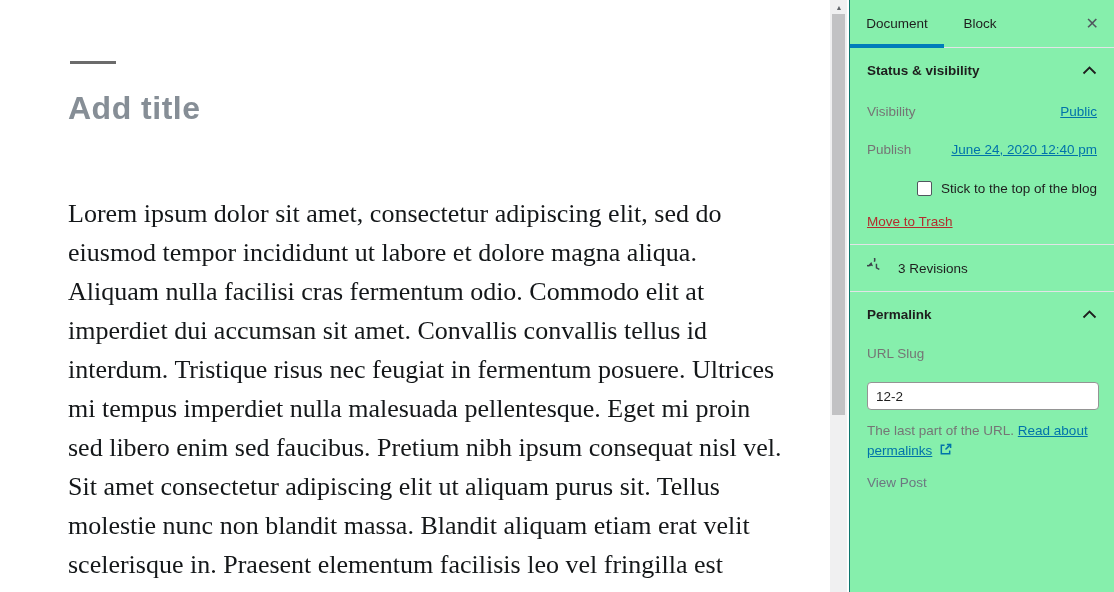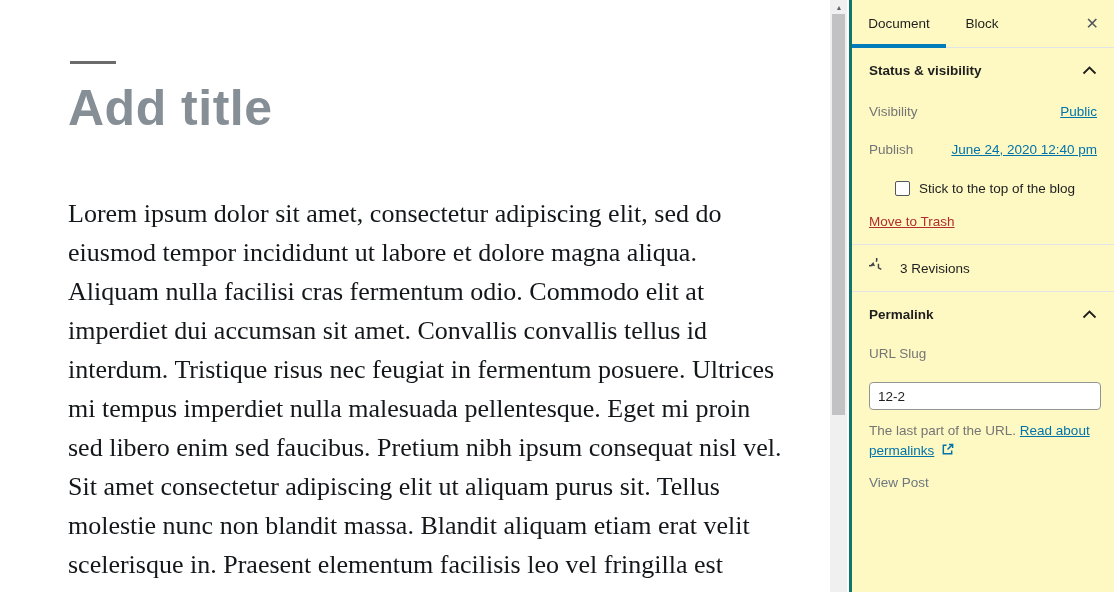--- a/index.html
+++ b/index.html
@@ -3,56 +3,56 @@
 <meta charset="utf-8">
 <style>
   * { margin:0; padding:0; box-sizing:border-box; }
   html,body { width:1114px; height:592px; overflow:hidden; background:#fff;
               font-family:"Liberation Sans", sans-serif; }
   .screen { position:relative; width:1114px; height:592px; background:#fff; }
 
   
   .editor { position:absolute; left:0; top:0; width:830px; height:592px; background:#fff; }
   .accent-line { position:absolute; left:70px; top:61px; width:46px; height:3px; background:#6b6b6b; }
-  .post-title { position:absolute; left:68px; top:83px; font-size:50px; line-height:50px;
+  .post-title { position:absolute; left:68px; top:83px; font-size:32px; line-height:50px;
                 font-weight:700; color:#868e96; letter-spacing:.5px; cursor:text; }
   .post-body { position:absolute; left:68px; top:194px; width:730px;
                font-family:"Liberation Serif", serif; font-size:26px; line-height:39px;
                color:#141719; white-space:pre-line; cursor:text; }
 
   
   .scrollbar { position:absolute; left:830px; top:0; width:17px; height:592px; background:#f0f0f1; }
   .scroll-up { position:absolute; left:5px; top:4px; width:8px; text-align:center;
                font-size:7px; line-height:7px; color:#5f6368; }
   .scroll-thumb { position:absolute; left:2px; top:14px; width:13px; height:401px; background:#c2c2c4; }
 
   
-  .sidebar { position:absolute; left:849px; top:0; width:265px; height:592px; background:#fef9c3;
-             border-left:3px solid #0f766e; font-size:13.5px; color:#1e1e1e; }
+  .sidebar { position:absolute; left:849px; top:0; width:265px; height:592px; background:#86efac;
+             border-left:1px solid #0f766e; font-size:13.5px; color:#1e1e1e; }
 
   .tabs { display:flex; height:48px; border-bottom:1px solid #e2e4e7; align-items:stretch; }
   .tab { position:relative; border:none; background:none; font:inherit; color:#1e1e1e;
          cursor:pointer; display:flex; align-items:center; justify-content:center; }
   .tab.doc { width:94px; }
   .tab.blk { width:72px; }
   .tab.active::after { content:""; position:absolute; left:0; right:0; bottom:-1px;
                        height:4px; background:#007cba; }
   .close-btn { margin-left:auto; margin-right:9px; align-self:center; border:none; background:none;
                font-size:16px; line-height:16px; color:#50575e; cursor:pointer; padding:6px; }
 
   .panel { padding:13px 17px 12px 17px; border-bottom:1px solid #e2e4e7; }
   .panel-header { display:flex; justify-content:space-between; align-items:center;
                   height:19px; cursor:pointer; }
   .panel-title { font-weight:700; color:#1e1e1e; }
   .chev { display:block; }
 
   .row { display:flex; justify-content:space-between; align-items:center; height:18px; }
   .row-visibility { margin-top:22px; }
   .row-publish { margin-top:20px; }
-  .row-sticky { margin-top:21px; justify-content:flex-start;margin-left:26px; }
+  .row-sticky { margin-top:21px; justify-content:flex-end; }
   .row-author { margin-top:15px; height:30px; }
   .lbl { color:#757575; }
   a.blue-link { color:#0073aa; text-decoration:underline; cursor:pointer; }
   a.red-link { color:#b32d2e; text-decoration:underline; cursor:pointer; }
   .trash-wrap { margin-top:17px; height:18px; }
 
   .checkbox { width:15px; height:15px; border:1.5px solid #50575e; border-radius:2px;
               background:#fff; flex:none; cursor:pointer; }
   .checkbox-label { margin-left:9px; color:#1e1e1e; cursor:pointer; }
 

